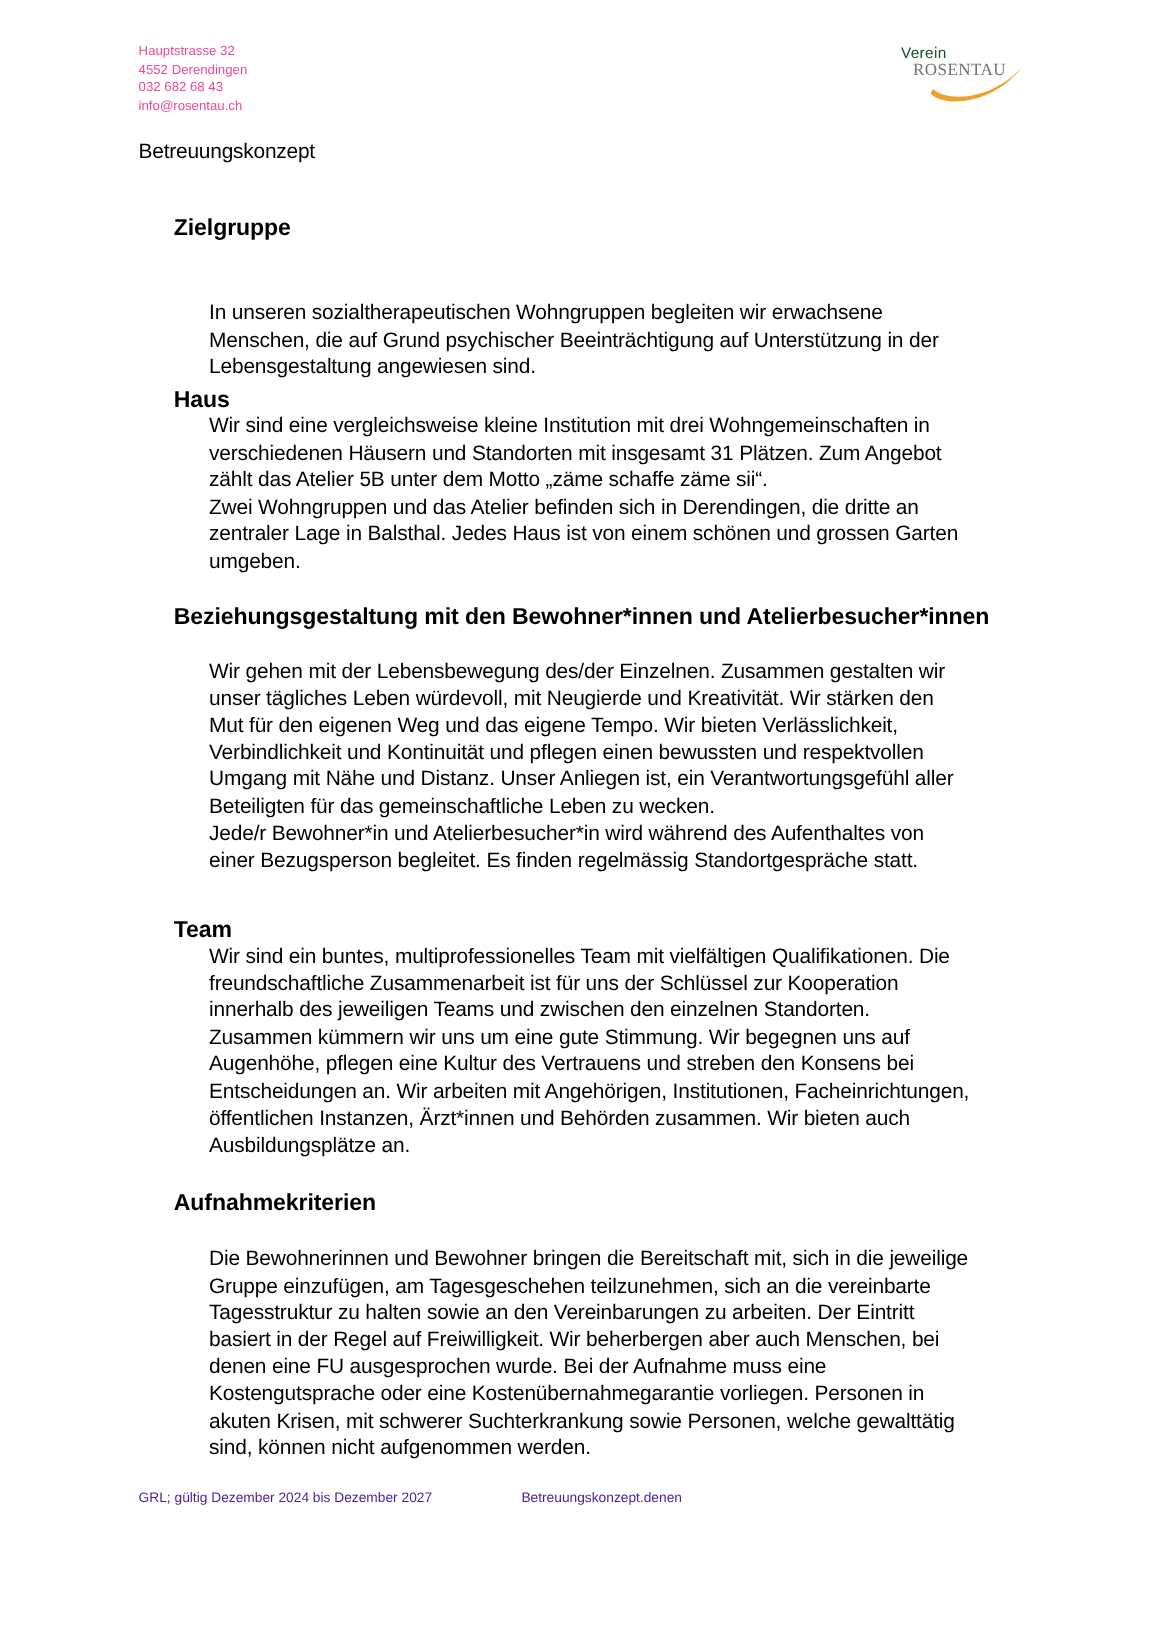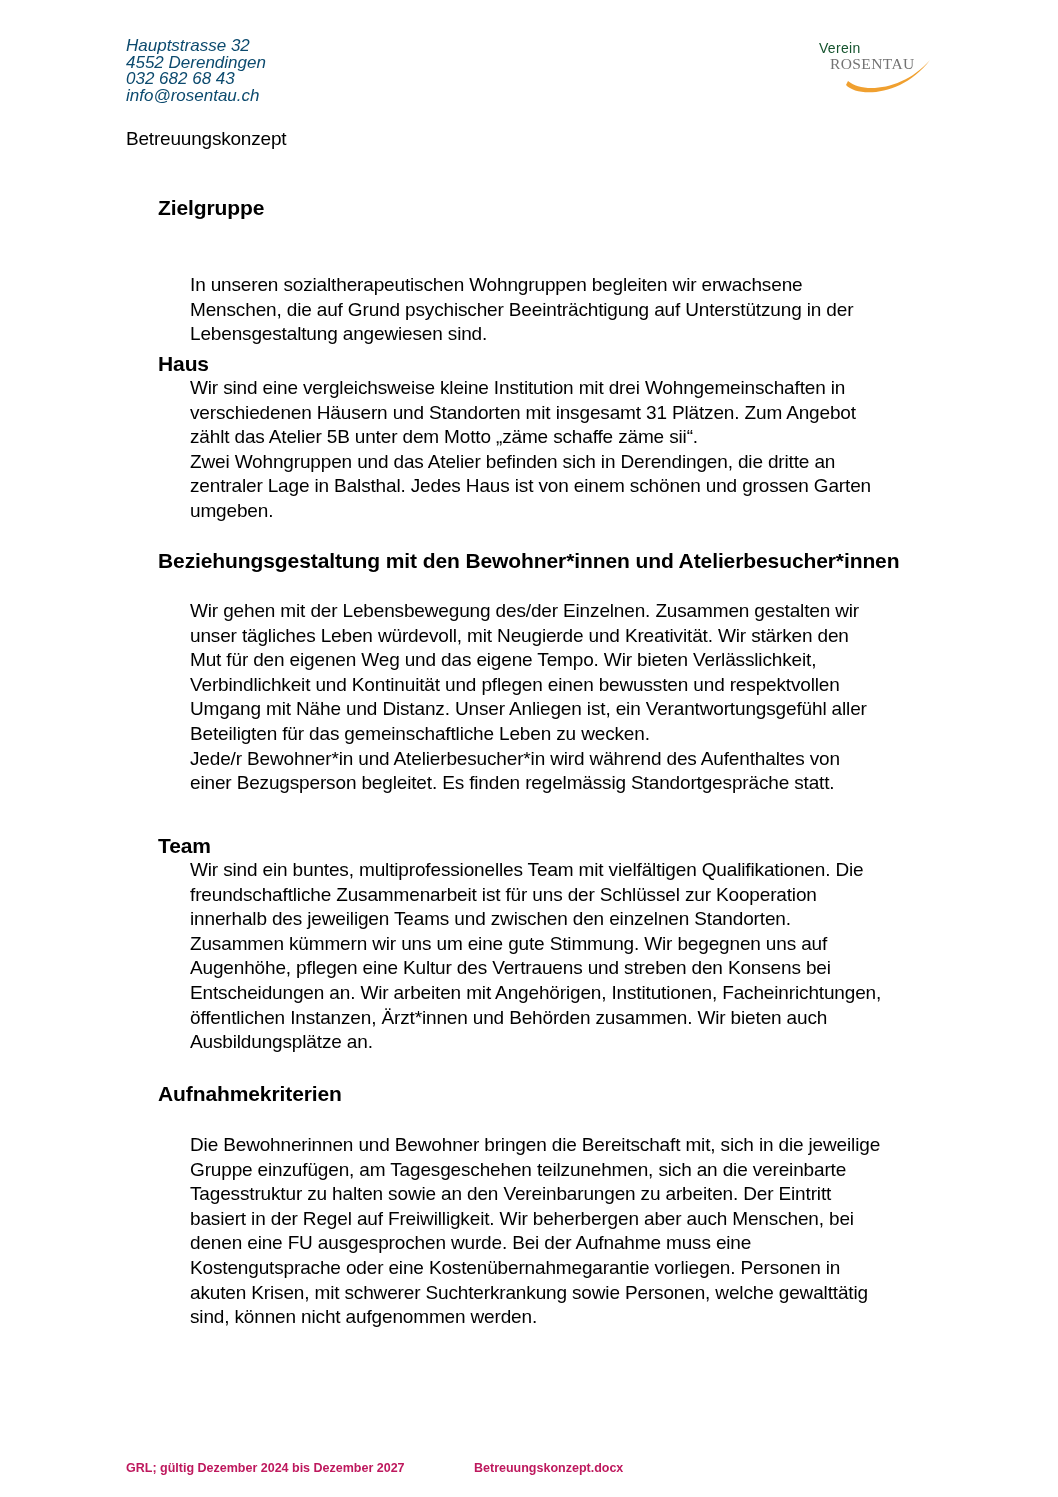--- a/index.html
+++ b/index.html
@@ -1,32 +1,32 @@
 <!DOCTYPE html>
 <html><head>
   <meta charset="utf-8">
   <style>
     html, body { margin: 0; padding: 0; background: #ffffff; }
     body { width: 1058px; height: 1497px; position: relative; overflow: hidden;
            font-family: "Liberation Sans", sans-serif; color: #000; }
 
-    .address { position: absolute; left: 126px; top: 38px; font-size: 17px; line-height: 16.5px; color: #0c4a6e; font-style: italic; }
+    .address { position: absolute; left: 126px; top: 38px; font-size: 12px; line-height: 16.5px; color: #ec4899; }
     .address div { white-space: nowrap; }
 
     .logo { position: absolute; left: 818px; top: 40px; width: 125px; height: 60px; }
     .logo .verein { position: absolute; left: 1px; top: 0px; font-size: 14px; color: #14532d; letter-spacing: 0.3px; font-family: "Liberation Sans", sans-serif; }
     .logo .rosentau { position: absolute; left: 12px; top: 15px; font-size: 15.5px; color: #737373; font-family: "Liberation Serif", serif; letter-spacing: 0.4px; }
     .logo svg { position: absolute; left: 0; top: 0; }
 
     .page-title { position: absolute; left: 126px; top: 128px; font-size: 19px; font-weight: normal; margin: 0; letter-spacing: -0.2px; }
 
     .section-heading { position: absolute; left: 158px; font-size: 21px; font-weight: bold; margin: 0; letter-spacing: -0.1px; }
     .para { position: absolute; left: 190px; font-size: 19px; line-height: 24.6px; margin: 0; white-space: pre; letter-spacing: -0.15px; }
 
-    .footer { position: absolute; top: 1461px; font-size: 12.5px; color: #be185d; white-space: nowrap; font-weight: bold; }
+    .footer { position: absolute; top: 1354px; font-size: 12.5px; color: #4c1d95; white-space: nowrap; }
   </style>
 </head>
 <body>
 
 <div class="address">
   <div>Hauptstrasse 32</div>
   <div>4552 Derendingen</div>
   <div>032 682 68 43</div>
   <div>info@rosentau.ch</div>
 </div>
@@ -78,13 +78,13 @@
 <p class="para" style="top:1133px;">Die Bewohnerinnen und Bewohner bringen die Bereitschaft mit, sich in die jeweilige
 Gruppe einzufügen, am Tagesgeschehen teilzunehmen, sich an die vereinbarte
 Tagesstruktur zu halten sowie an den Vereinbarungen zu arbeiten. Der Eintritt
 basiert in der Regel auf Freiwilligkeit. Wir beherbergen aber auch Menschen, bei
 denen eine FU ausgesprochen wurde. Bei der Aufnahme muss eine
 Kostengutsprache oder eine Kostenübernahmegarantie vorliegen. Personen in
 akuten Krisen, mit schwerer Suchterkrankung sowie Personen, welche gewalttätig
 sind, können nicht aufgenommen werden.</p>
 
 <div class="footer" style="left:126px;">GRL; gültig Dezember 2024 bis Dezember 2027</div>
-<div class="footer" style="left:474px;">Betreuungskonzept.docx</div>
+<div class="footer" style="left:474px;">Betreuungskonzept.denen</div>
 
 </body></html>

